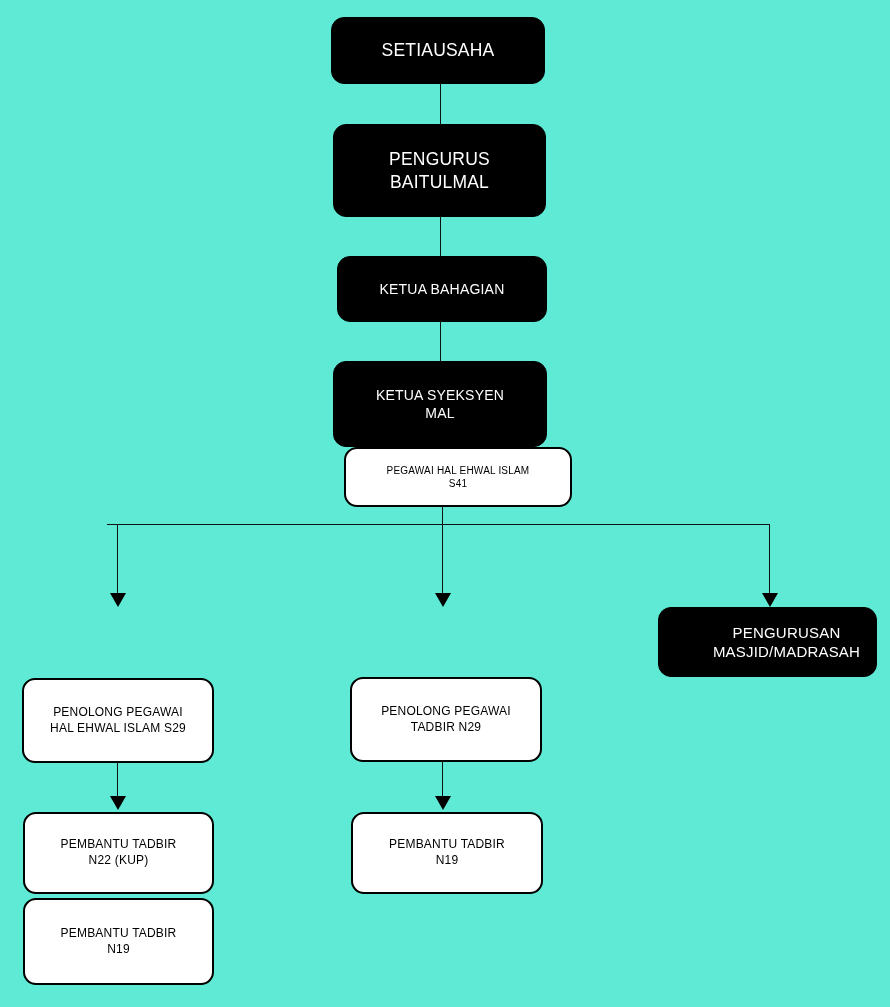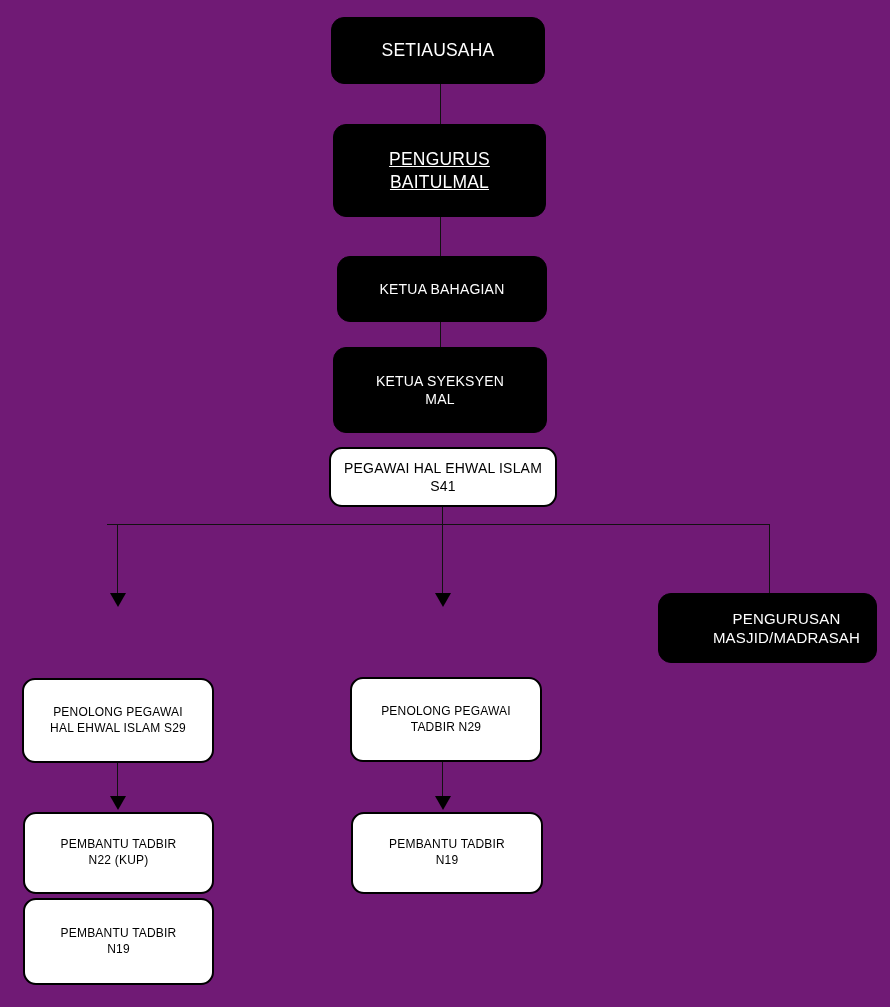--- a/index.html
+++ b/index.html
@@ -9,21 +9,21 @@
     background: #ffffff;
   }
   body {
     font-family: "Liberation Sans", sans-serif;
     -webkit-font-smoothing: antialiased;
   }
   #chart-canvas {
     position: relative;
     width: 890px;
     height: 1007px;
-    background: #701a75;
+    background: #5eead4;
     overflow: hidden;
   }
   
   .node {
     position: absolute;
     box-sizing: border-box;
     display: flex;
     align-items: center;
     justify-content: center;
     text-align: center;
@@ -41,21 +41,21 @@
   .node.light {
     background: #ffffff;
     color: #000000;
     border: 2px solid #000000;
     border-radius: 13px;
   }
   
   .fs-17 { font-size: 17.5px; }
   .fs-16 { font-size: 14px; }
   .fs-15 { font-size: 15px; }
-  .fs-14 { font-size: 14px; }
+  .fs-14 { font-size: 10px; margin-left: 15px; }
   .fs-13 { font-size: 12px; }
 
   
   .vline {
     position: absolute;
     width: 0;
     border-left: 1.6px solid #111111;
     z-index: 1;
   }
   .hline {
@@ -99,26 +99,26 @@
   <div class="arrow-head" style="left:762px; top:593px;"></div>
 
   <div class="vline" style="left:117px; top:763px; height:36px;"></div>
   <div class="arrow-head" style="left:110px; top:796px;"></div>
 
   <div class="vline" style="left:442px; top:762px; height:36px;"></div>
   <div class="arrow-head" style="left:435px; top:796px;"></div>
 
   <div class="node dark fs-17" style="left:331px; top:17px; width:214px; height:67px;">SETIAUSAHA</div>
 
-  <div class="node dark fs-17" style="left:333px; top:124px; width:213px; height:93px;text-decoration:underline;">PENGURUS
+  <div class="node dark fs-17" style="left:333px; top:124px; width:213px; height:93px;">PENGURUS
 BAITULMAL</div>
 
   <div class="node dark fs-16" style="left:337px; top:256px; width:210px; height:66px;">KETUA BAHAGIAN</div>
 
-  <div class="node dark fs-16" style="left:333px; top:347px; width:214px; height:86px;">KETUA SYEKSYEN
+  <div class="node dark fs-16" style="left:333px; top:361px; width:214px; height:86px;">KETUA SYEKSYEN
 MAL</div>
 
   <div class="node light fs-14" style="left:329px; top:447px; width:228px; height:60px;">PEGAWAI HAL EHWAL ISLAM
 S41</div>
 
 
   <div class="node light fs-13" style="left:22px; top:678px; width:192px; height:85px;">PENOLONG PEGAWAI
 HAL EHWAL ISLAM S29</div>
 
   <div class="node light fs-13" style="left:23px; top:812px; width:191px; height:82px;">PEMBANTU TADBIR
@@ -128,16 +128,16 @@
 N19</div>
 
 
   <div class="node light fs-13" style="left:350px; top:677px; width:192px; height:85px;">PENOLONG PEGAWAI
 TADBIR N29</div>
 
   <div class="node light fs-13" style="left:351px; top:812px; width:192px; height:82px;">PEMBANTU TADBIR
 N19</div>
 
 
-  <div class="node dark fs-15" style="left:658px; top:593px; width:219px; height:70px;padding-left:38px;">PENGURUSAN
+  <div class="node dark fs-15" style="left:658px; top:607px; width:219px; height:70px;padding-left:38px;">PENGURUSAN
 MASJID/MADRASAH</div>
 
 </div>
 
 </body></html>

